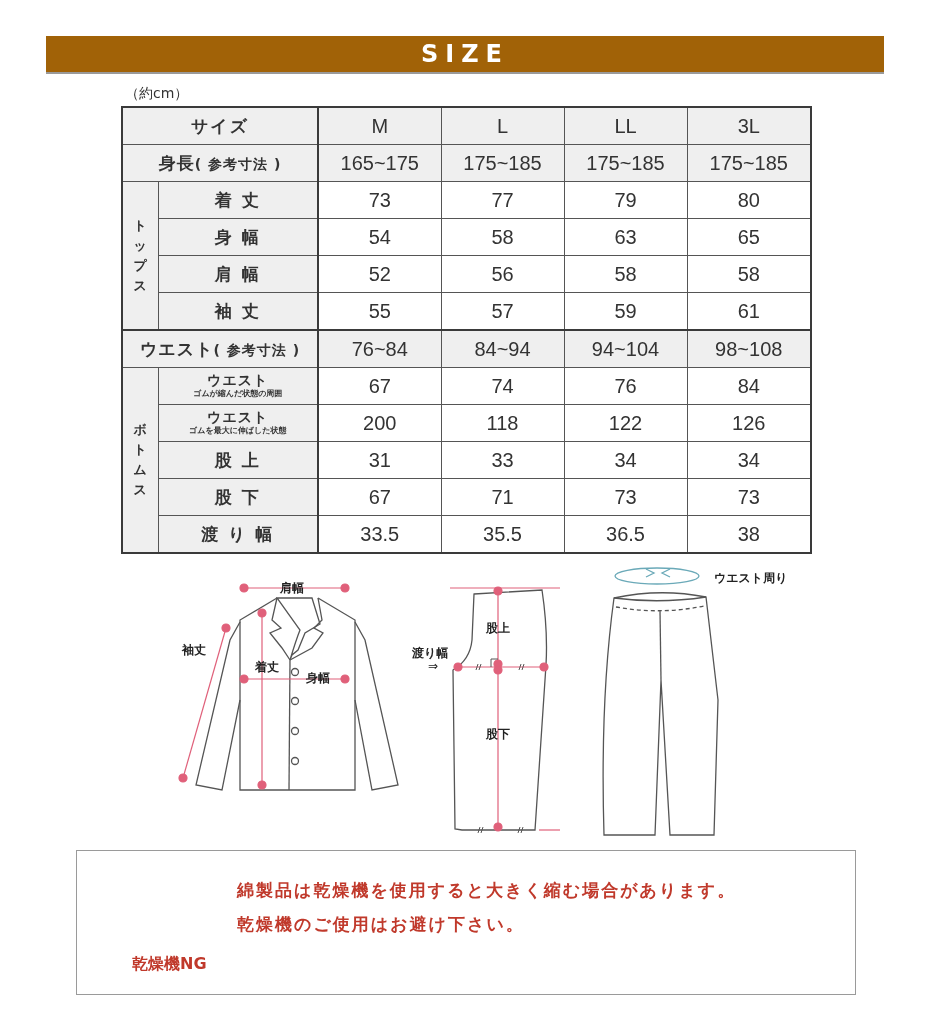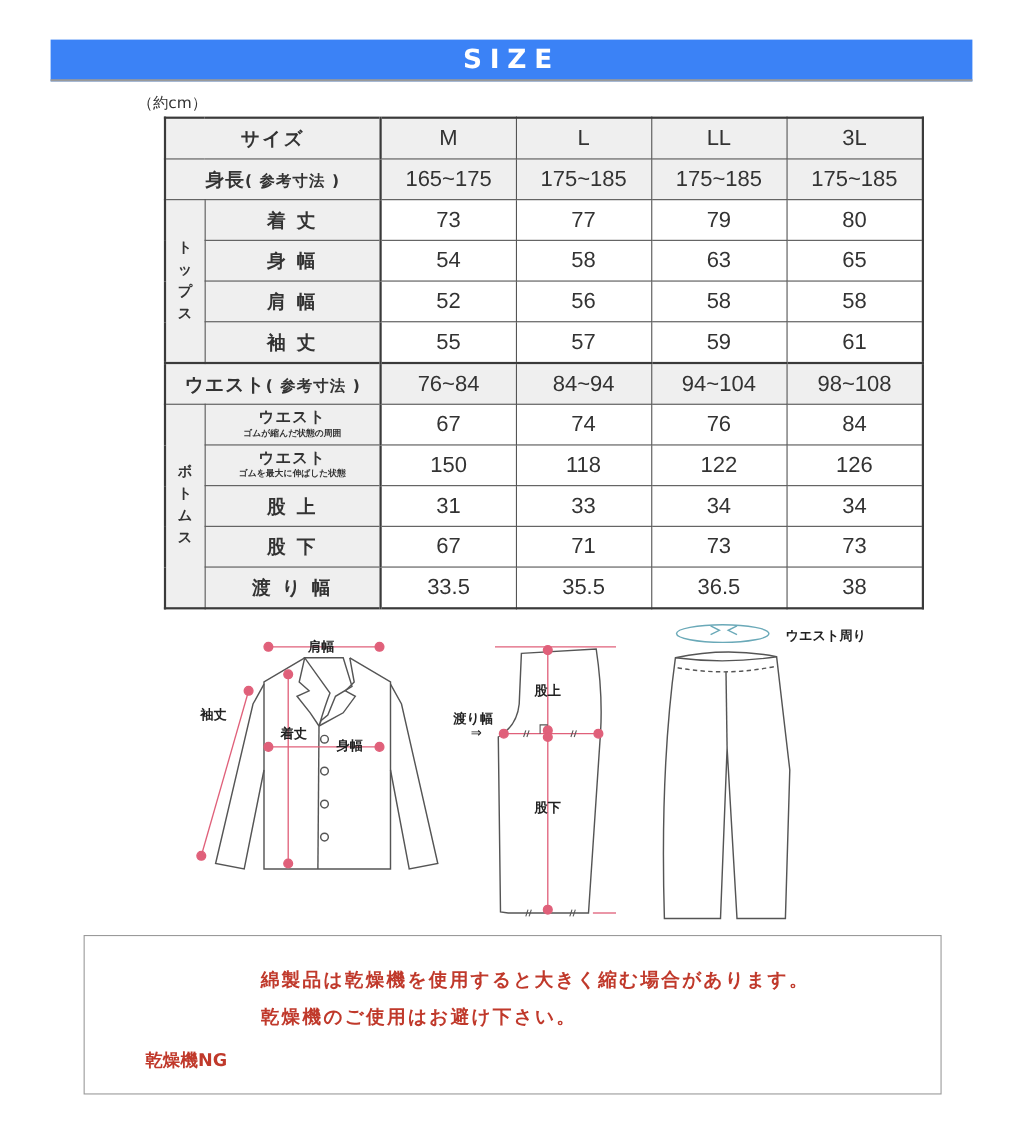--- a/index.html
+++ b/index.html
@@ -1,26 +1,26 @@
 <!DOCTYPE html>
 <html><head>
 <meta charset="utf-8">
 <style>
   html, body { margin:0; padding:0; background:#ffffff; }
   body { width:930px; height:1024px; position:relative; overflow:hidden;
          font-family:"DejaVu Sans", "Liberation Sans", sans-serif; color:#333; }
   .banner { position:absolute; left:46px; top:36px; width:838px; height:36px;
-            background:#3b82f6; border-bottom:2px solid #9a9a9a; }
+            background:#a16207; border-bottom:2px solid #9a9a9a; }
   .banner-title { position:absolute; left:0; right:0; top:4px; text-align:center;
             color:#fff; font-family:"DejaVu Sans", sans-serif; font-weight:bold;
             font-size:24px; letter-spacing:7px; }
   .unit { position:absolute; left:125px; top:85px; font-size:14px; color:#333; }
 
   table.size { position:absolute; left:121px; top:106px; border-collapse:collapse;
-               width:689px; table-layout:fixed; border:2px solid #3a3a3a;margin-left:28px; }
+               width:689px; table-layout:fixed; border:2px solid #3a3a3a; }
   table.size td { border:1px solid #555; text-align:center; height:36px; padding:0;
                   font-family:"Liberation Sans", sans-serif; font-size:20px; color:#333; }
   table.size td.hd { background:#efefef; font-family:"DejaVu Sans", sans-serif;
                      font-weight:bold; font-size:17px; letter-spacing:2px; }
   table.size td.grp { background:#efefef; font-family:"DejaVu Sans", sans-serif;
                      font-weight:bold; font-size:13px; line-height:20px; width:34px; }
   table.size tr.shade td { background:#efefef; }
   table.size td.lblcol { border-right:2px solid #3a3a3a; }
   table.size tr.thick-top td { border-top:2px solid #3a3a3a; }
   .sub-main { display:block; font-size:14px; font-weight:bold; letter-spacing:1px; line-height:15px; }
@@ -132,21 +132,21 @@
     <td>67</td>
     <td>74</td>
     <td>76</td>
     <td>84</td>
   </tr>
   <tr>
     <td class="hd lblcol">
       <span class="sub-main">ウエスト</span>
       <span class="sub-note">ゴムを最大に伸ばした状態</span>
     </td>
-    <td>150</td>
+    <td>200</td>
     <td>118</td>
     <td>122</td>
     <td>126</td>
   </tr>
   <tr>
     <td class="hd lblcol">股 上</td>
     <td>31</td>
     <td>33</td>
     <td>34</td>
     <td>34</td>

